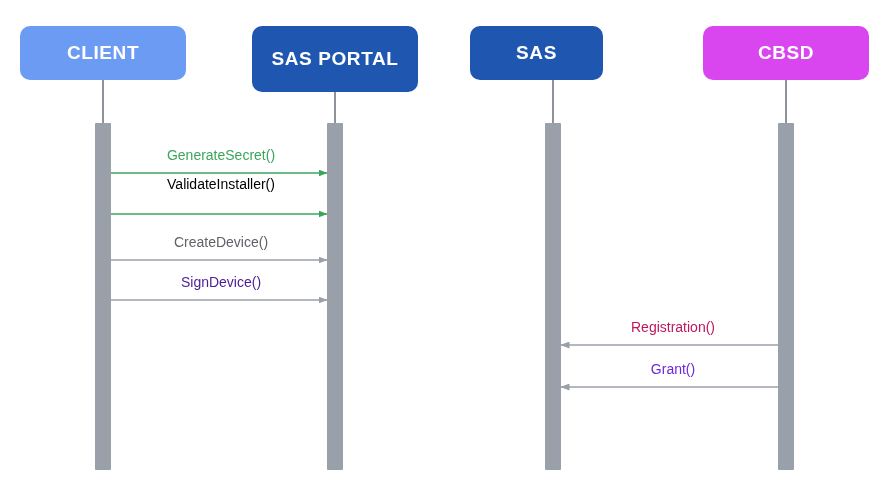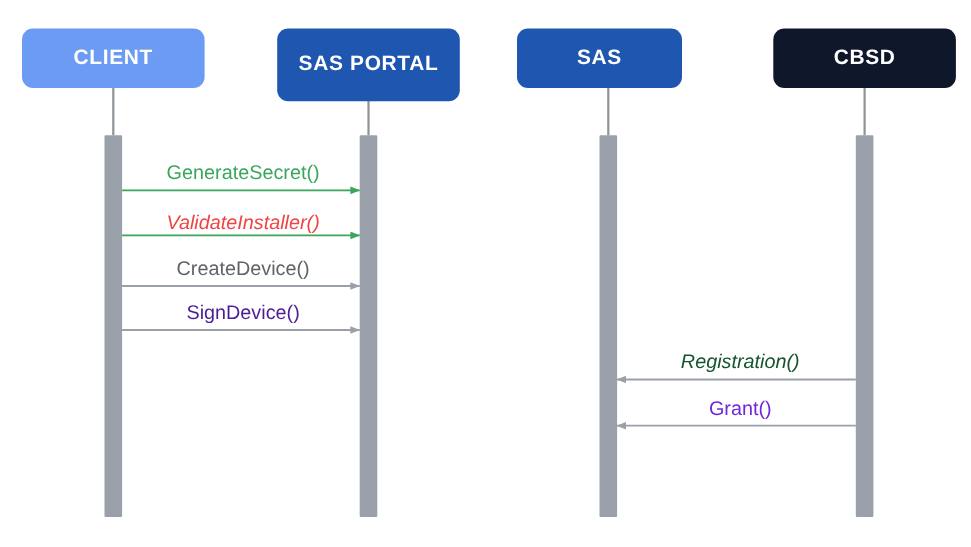--- a/index.html
+++ b/index.html
@@ -36,21 +36,21 @@
     background: #8d9399;
   }
   .activation-bar {
     position: absolute;
     width: 16px;
     background: #9aa0a9;
     border-radius: 1px;
   }
   .msg-label {
     position: absolute;
-    font-size: 18px;
+    font-size: 14px;
     text-align: center;
     white-space: nowrap;
     transform: translateX(-50%);
   }
   .msg-label.gray  { color: #5f6368; }
   .msg-label.green { color: #3aa65c; }
   svg.arrows {
     position: absolute;
     left: 0;
     top: 0;
@@ -89,32 +89,32 @@
       <div class="actor-box" style="left: 20px; top: 26px; width: 166px; height: 54px; background: rgb(107, 155, 242);">
         <span>CLIENT</span>
       </div>
       <div class="lifeline-stem" style="left: 334px; top: 80px; height: 43px; background: rgb(141, 147, 153);"></div>
       <div class="activation-bar" style="left: 327px; top: 123px; height: 347px; background: rgb(154, 160, 169);"></div>
       <div class="actor-box" style="left: 252px; top: 26px; width: 166px; height: 66px; background: rgb(31, 86, 176);">
         <span>SAS PORTAL</span>
       </div>
       <div class="lifeline-stem" style="left: 552px; top: 80px; height: 43px; background: rgb(141, 147, 153);"></div>
       <div class="activation-bar" style="left: 545px; top: 123px; height: 347px; background: rgb(154, 160, 169);"></div>
-      <div class="actor-box" style="left: 470px; top: 26px; width: 150px; height: 54px; background: rgb(31, 86, 176);">
+      <div class="actor-box" style="left: 470px; top: 26px; width: 133px; height: 54px; background: rgb(31, 86, 176);">
         <span>SAS</span>
       </div>
       <div class="lifeline-stem" style="left: 785px; top: 80px; height: 43px; background: rgb(141, 147, 153);"></div>
       <div class="activation-bar" style="left: 778px; top: 123px; height: 347px; background: rgb(154, 160, 169);"></div>
-      <div class="actor-box" style="left: 703px; top: 26px; width: 166px; height: 54px; background: #0f172a;">
+      <div class="actor-box" style="left: 703px; top: 26px; width: 166px; height: 54px; background: #d946ef;">
         <span>CBSD</span>
       </div>
     </div>
 
   <div id="labels-layer">
       <div class="msg-label green" style="left: 221px; top: 147px; color: rgb(58, 166, 92);">GenerateSecret()</div>
-      <div class="msg-label green" style="left: 221px; top: 192px; color: #ef4444; font-style: italic;">ValidateInstaller()</div>
+      <div class="msg-label green" style="left: 221px; top: 176px; color: #000000;">ValidateInstaller()</div>
       <div class="msg-label gray" style="left: 221px; top: 234px; color: rgb(95, 99, 104);">CreateDevice()</div>
       <div class="msg-label gray" style="left: 221px; top: 274px; color: #4c1d95;">SignDevice()</div>
-      <div class="msg-label gray" style="left: 673px; top: 319px; color: #14532d; font-style: italic;">Registration()</div>
+      <div class="msg-label gray" style="left: 673px; top: 319px; color: #be185d;">Registration()</div>
       <div class="msg-label gray" style="left: 673px; top: 361px; color: #6d28d9;">Grant()</div>
     </div>
 
 </div>
 
 </body></html>

